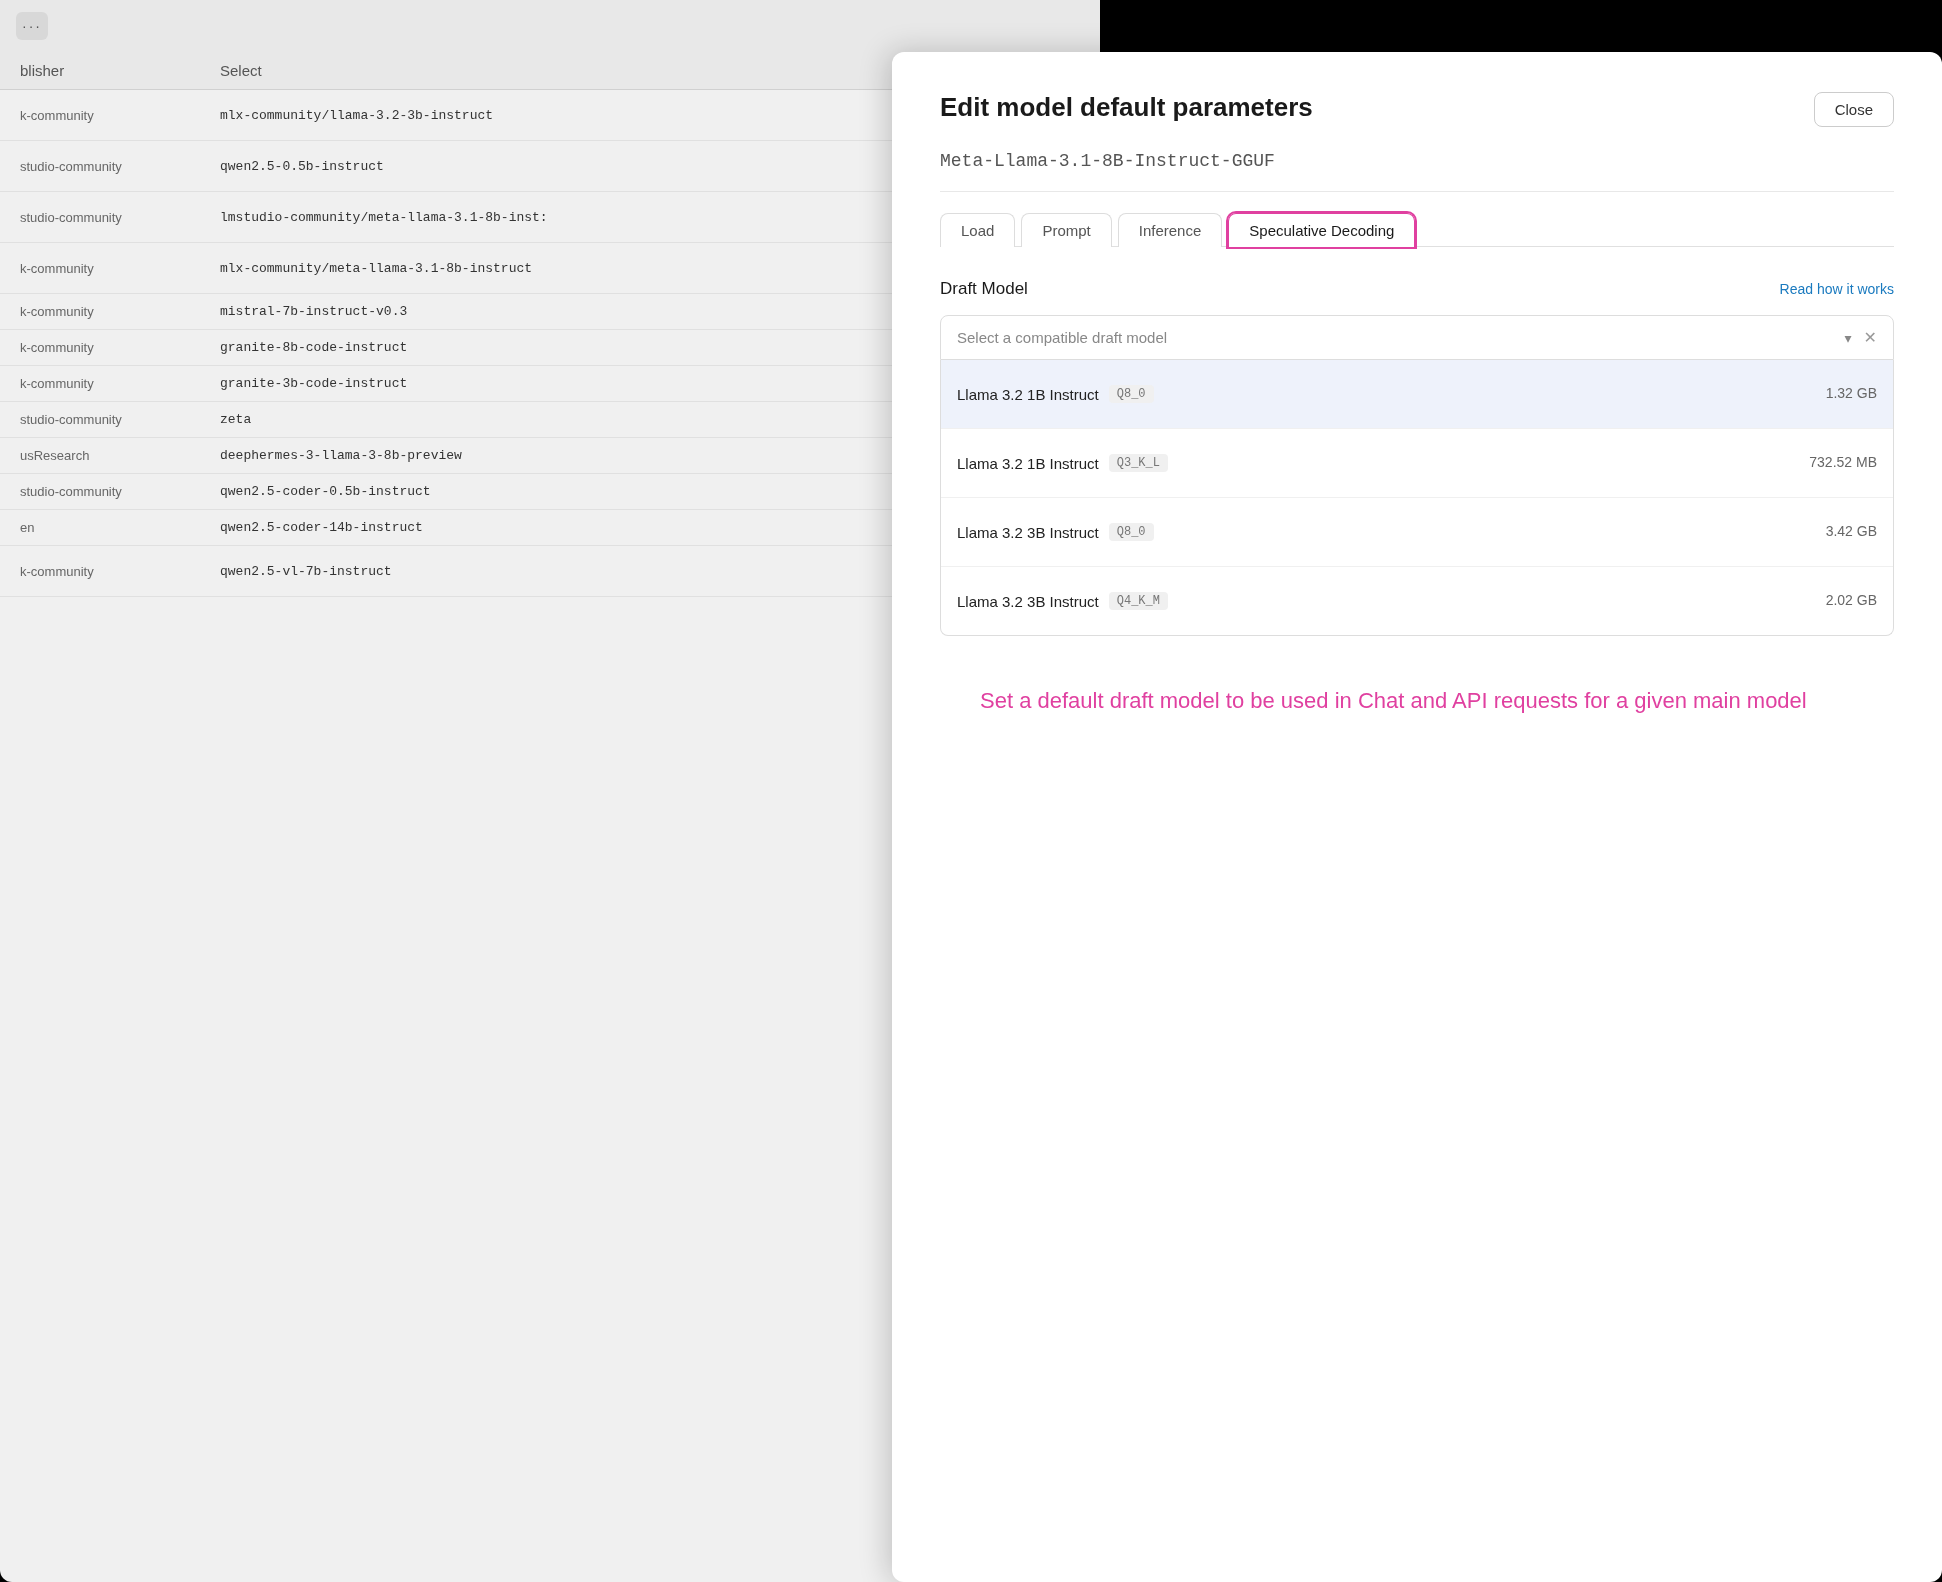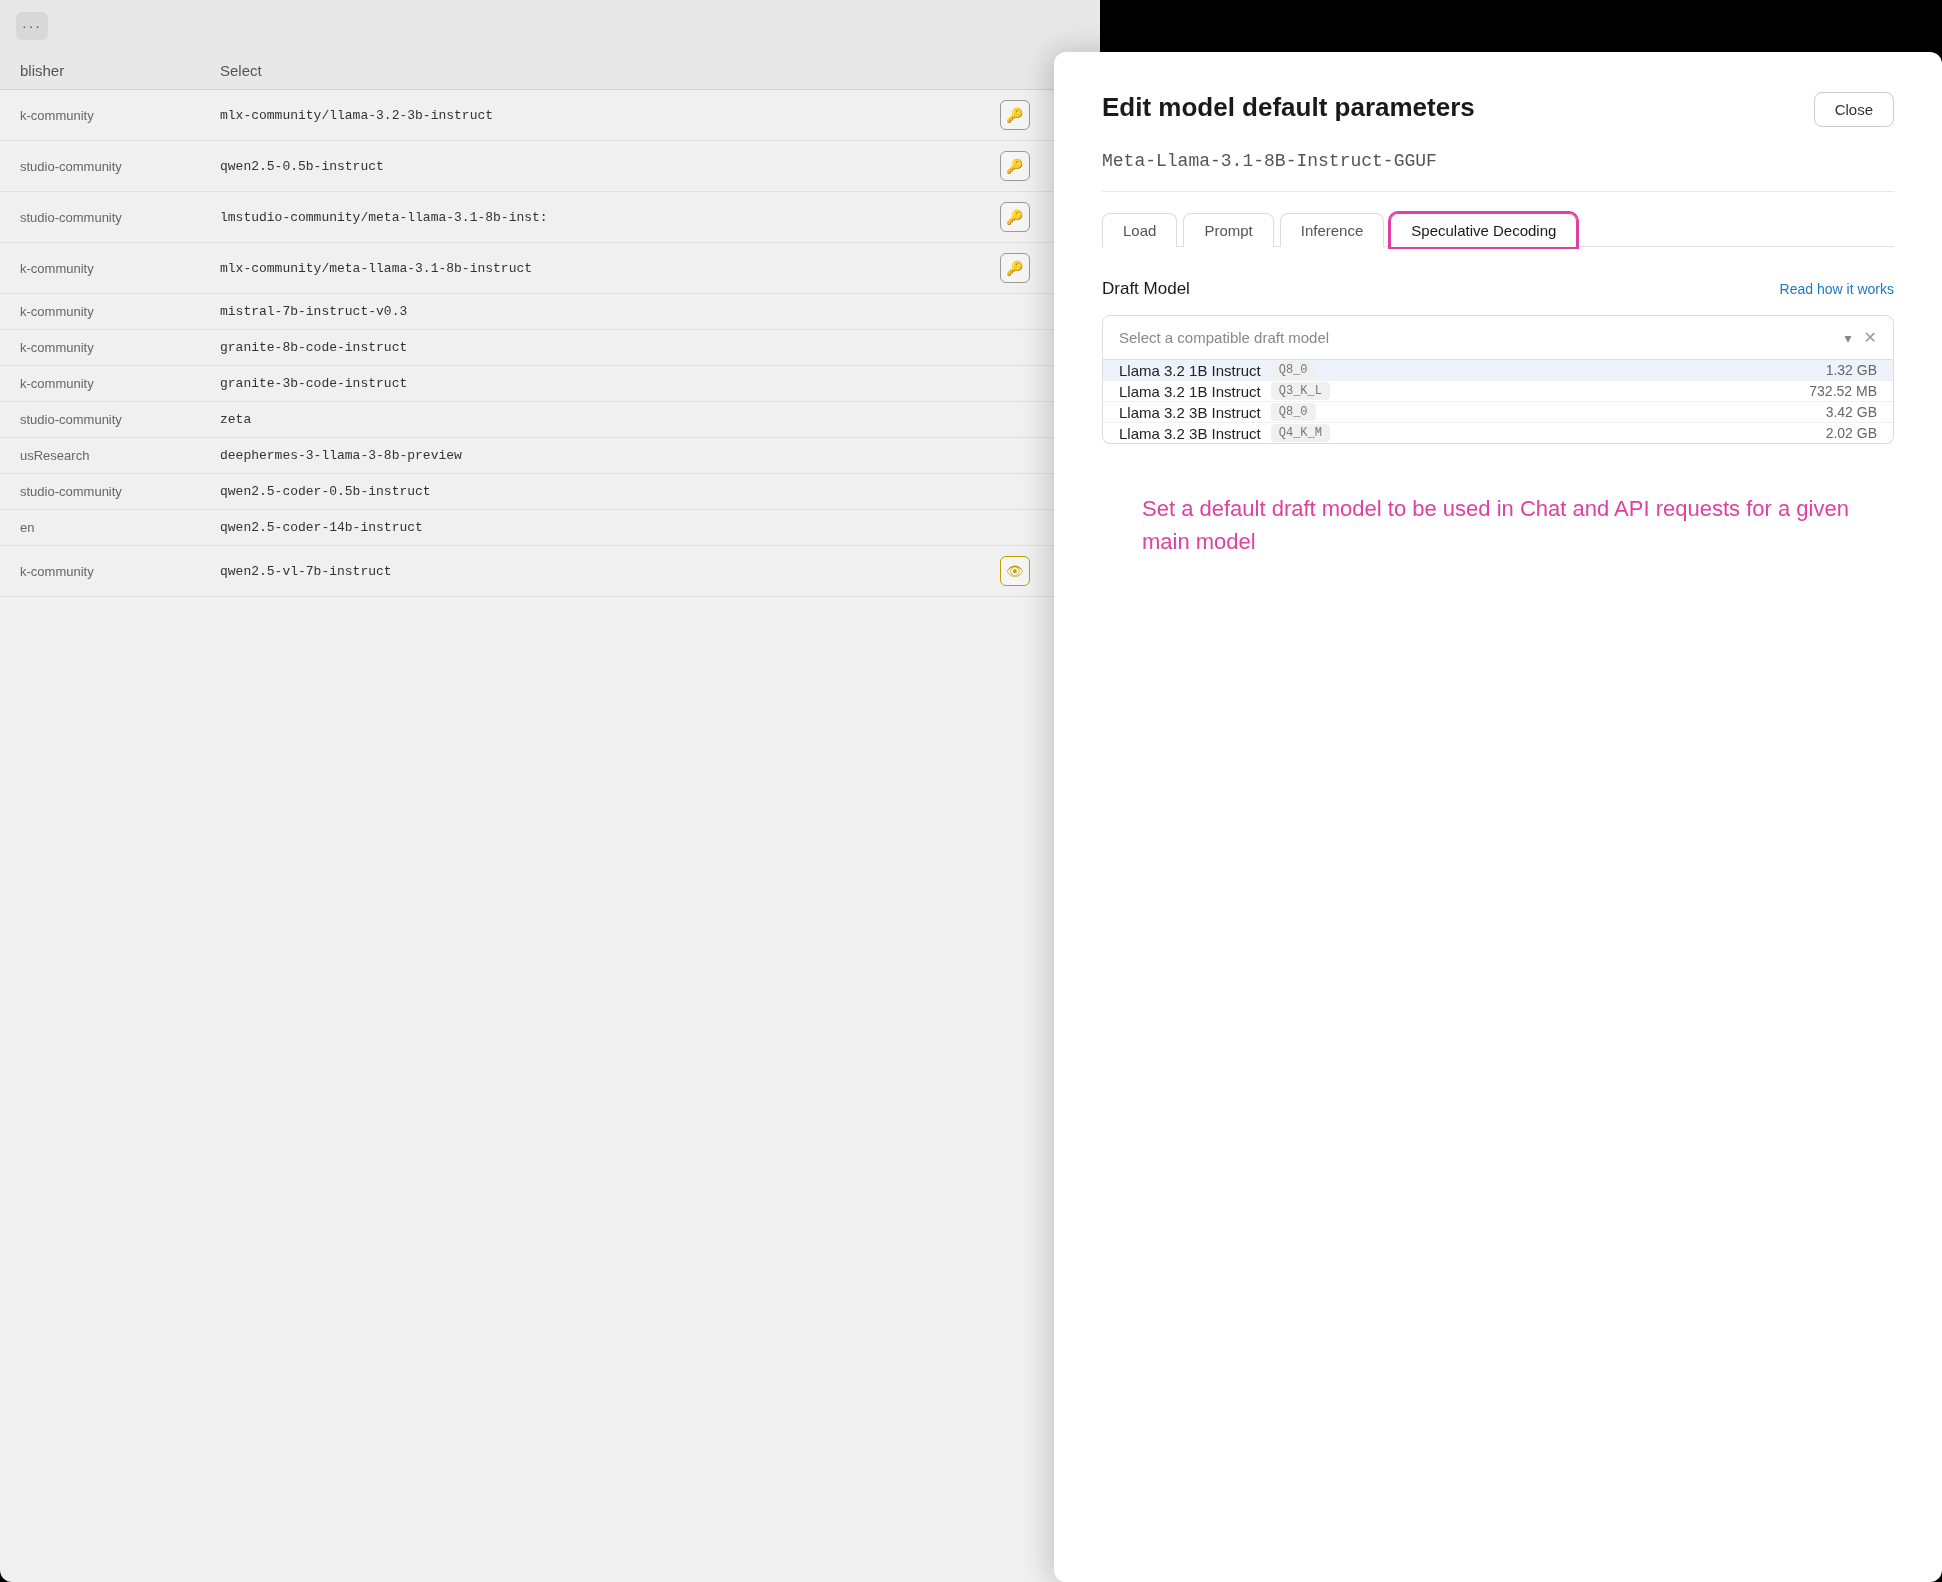--- a/index.html
+++ b/index.html
@@ -93,21 +93,21 @@
       cursor: pointer;
       font-size: 14px;
       color: #555;
     }
 
     
     .modal-panel {
       position: absolute;
       top: 52px;
       right: 0;
-      width: 888px;
+      width: 1050px;
       height: 1530px;
       background: #fff;
       border-radius: 12px 12px 12px 12px;
       padding: 40px 48px;
       box-shadow: -4px 0 30px rgba(0,0,0,0.2);
     }
 
     .modal-header {
       display: flex;
       justify-content: space-between;
@@ -243,22 +243,22 @@
       border: 1.5px solid #ddd;
       border-top: none;
       border-radius: 0 0 8px 8px;
       background: #fff;
       overflow: hidden;
     }
 
     .dropdown-item {
       display: flex;
       justify-content: space-between;
-      align-items: center;
-      padding: 1px 16px;
+      align-items: flex-start;
+      padding: 25px 16px;
       font-size: 15px;
       color: #222;
       cursor: pointer;
       border-bottom: 1px solid #f0f0f0;
     }
 
     .dropdown-item:last-child {
       border-bottom: none;
     }
 

